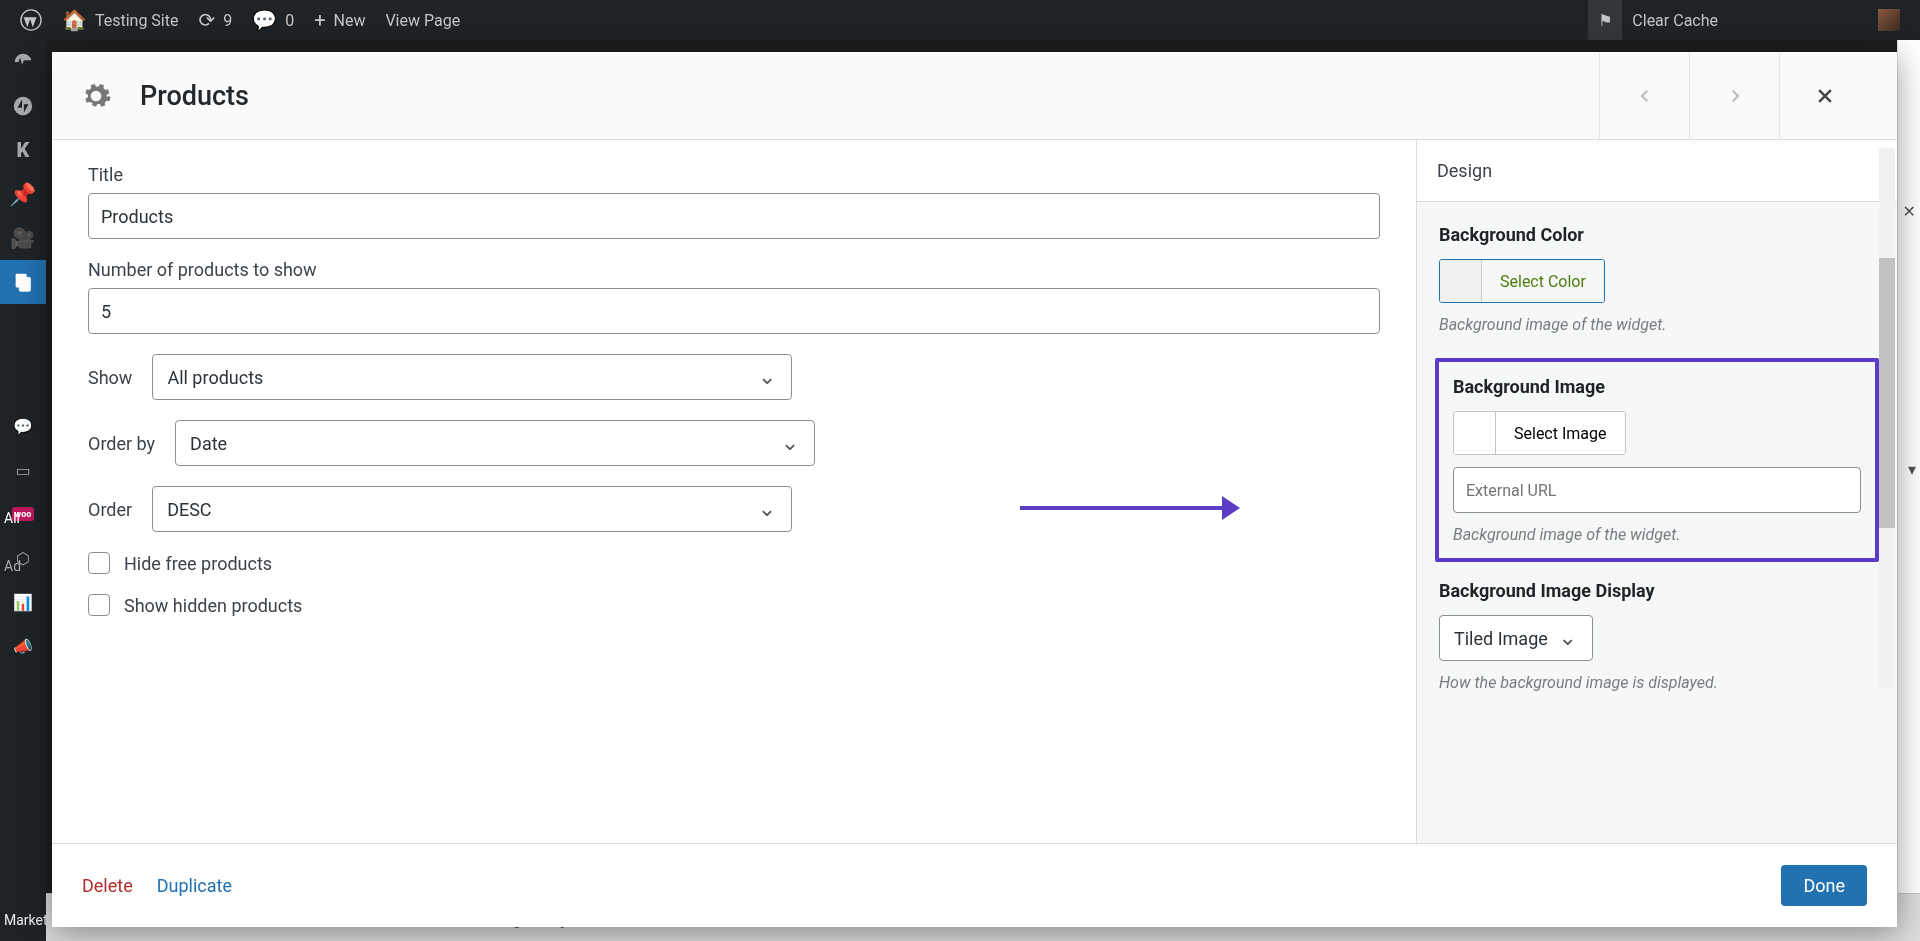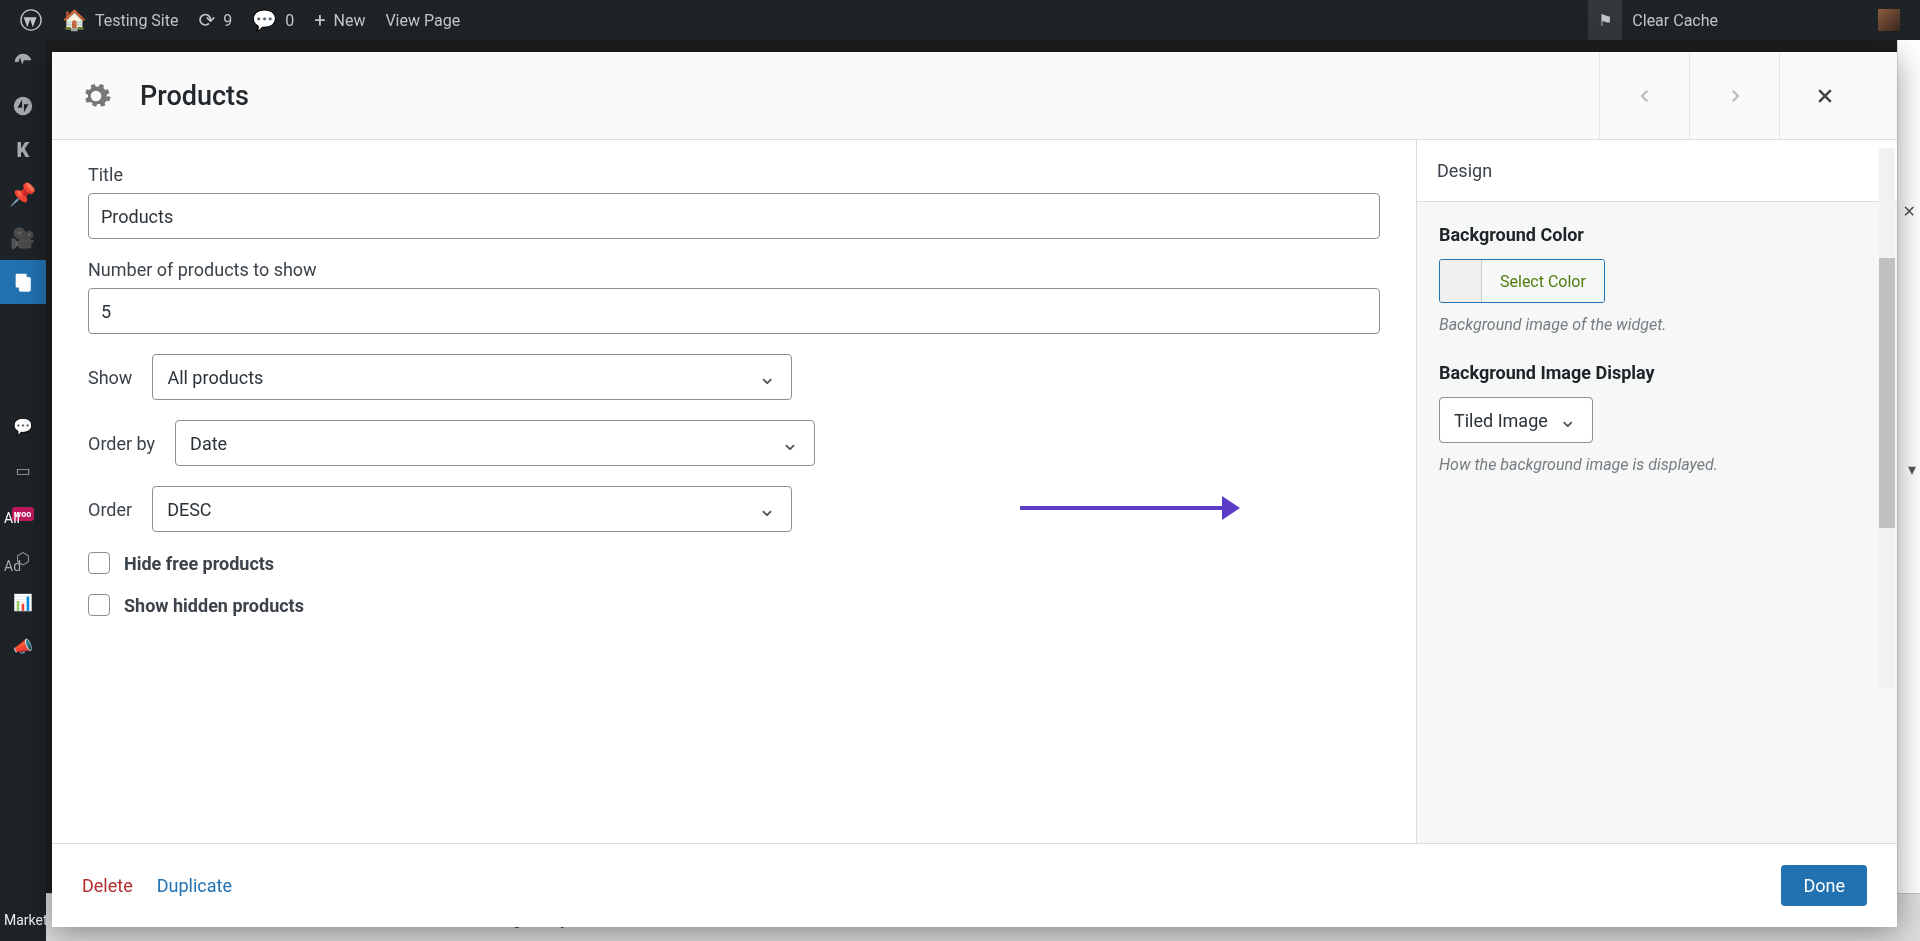--- a/index.html
+++ b/index.html
@@ -39,21 +39,21 @@
 .right-panel { width: 480px; display: flex; flex-direction: column; background:#f6f7f7; }
 
 .form-group { margin-bottom: 20px; }
 .form-group > label { font-size: 18px; color: #3c434a; display: inline-block; margin-bottom: 8px; margin-right: 10px; }
 .form-group.inline { display: flex; align-items: center; gap: 10px; }
 .form-group.inline > label { margin-bottom: 0; }
 .text-input { width: 100%; height: 46px; border: 1px solid #8c8f94; border-radius: 4px; padding: 0 12px; font-size: 18px; color: #2c3338; background: #fff; }
 .select-wrap { position: relative; display: inline-block; }
 .select { height: 46px; border: 1px solid #8c8f94; border-radius: 4px; padding: 0 44px 0 14px; font-size: 18px; color: #2c3338; background: #fff; appearance: none; min-width: 640px; cursor:pointer; }
 .select-wrap::after { content: "⌄"; position: absolute; right: 16px; top: 10px; font-size: 22px; color: #555; pointer-events: none; }
-.checkbox-row { display: flex; align-items: center; gap: 14px; margin-bottom: 20px; font-weight: bold; }
+.checkbox-row { display: flex; align-items: center; gap: 14px; margin-bottom: 20px; }
 .checkbox { width: 22px; height: 22px; border: 1px solid #8c8f94; border-radius: 4px; background: #fff; cursor:pointer; }
 .checkbox-row label { font-size: 18px; color: #3c434a; }
 
 
 .right-tabs { height: 62px; border-bottom: 1px solid #dcdcde; background:#fff; display:flex; align-items:center; padding:0 20px; }
 .right-tabs .tab { font-size: 18px; color:#3c434a; }
 .right-content { flex:1; padding: 22px; overflow-y:auto; position: relative; }
 .field-block { margin-bottom: 28px; }
 .field-block h4 { font-size: 18px; font-weight: 700; color:#1d2327; margin-bottom: 14px; }
 .color-picker { display:flex; border:1px solid #2271b1; border-radius:3px; overflow:hidden; width: fit-content; }
@@ -265,20 +265,31 @@
       <div class="right-content">
         <div class="field-block">
           <h4>Background Color</h4>
           <div class="color-picker">
             <div class="color-swatch"></div>
             <div class="color-btn">Select Color</div>
           </div>
           <div class="helper-text">Background image of the widget.</div>
         </div>
 
+        <div class="highlight-box">
+          <div class="field-block" style="margin-bottom:0">
+            <h4>Background Image</h4>
+            <div class="img-picker">
+              <div class="img-swatch"></div>
+              <div class="img-btn">Select Image</div>
+            </div>
+            <input class="url-input" type="text" placeholder="External URL" style="">
+            <div class="helper-text">Background image of the widget.</div>
+          </div>
+        </div>
 
         <div class="field-block">
           <h4>Background Image Display</h4>
           <div class="right-select-wrap select-wrap">
             <select class="select"><option>Tiled Image</option></select>
           </div>
           <div class="helper-text" style="white-space:nowrap;overflow:hidden">How the background image is displayed.</div>
         </div>
       </div>
     </div>

